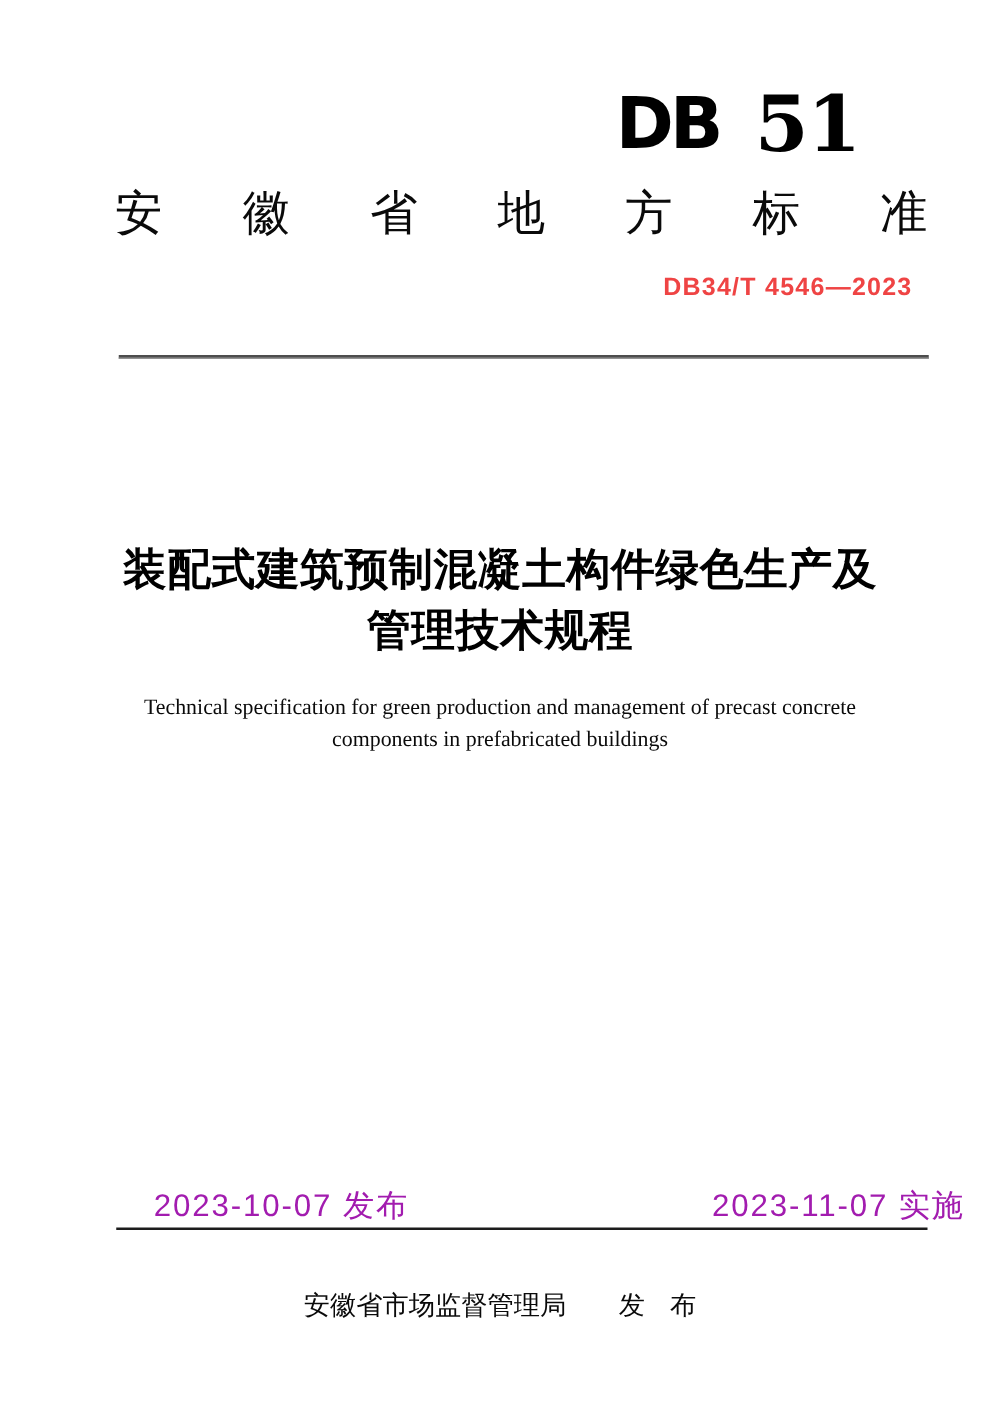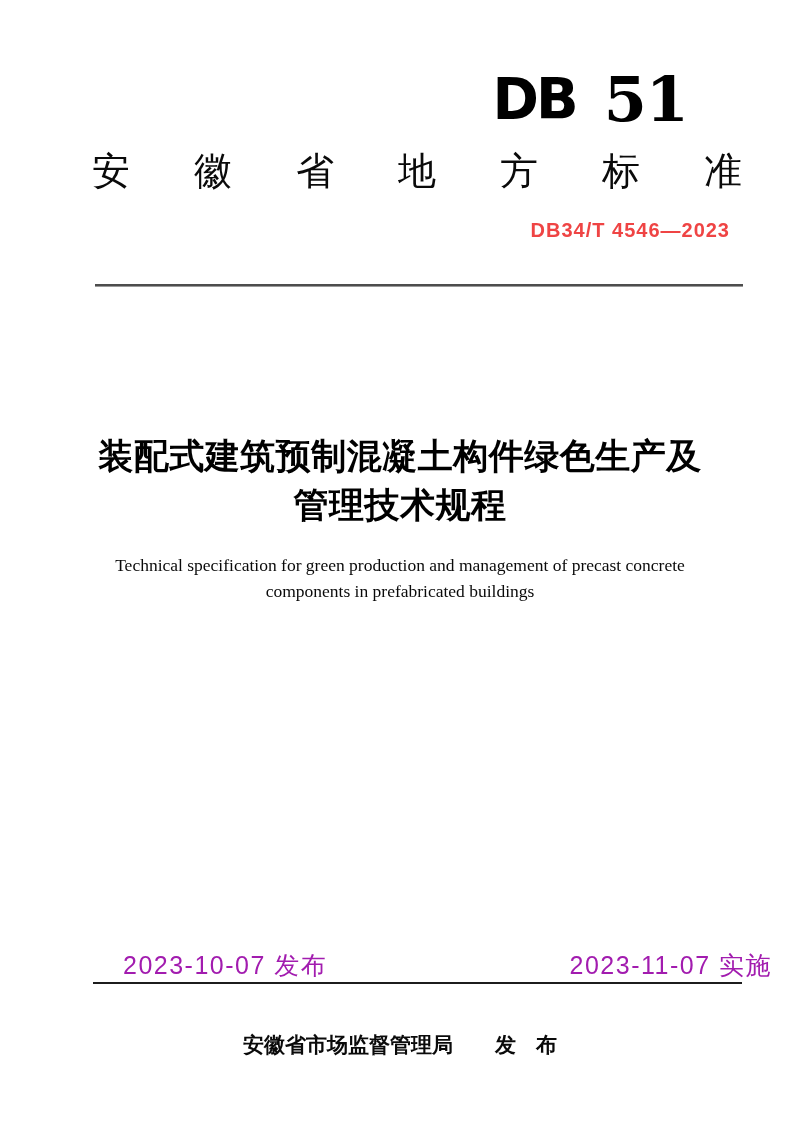--- a/index.html
+++ b/index.html
@@ -141,21 +141,21 @@
     position: absolute;
     left: 60px;
     top: 1032px;
     width: 680px;
     display: flex;
     justify-content: center;
     align-items: baseline;
     gap: 42px;
     font-size: 21px;
     line-height: 26px;
-    font-weight: 700;
+    font-weight: 400;
     color: #0a0a0a;
   }
   .publisher .release {
     word-spacing: 14px;
     text-align: center;
   }
 </style>
 </head>
 <body>
 

